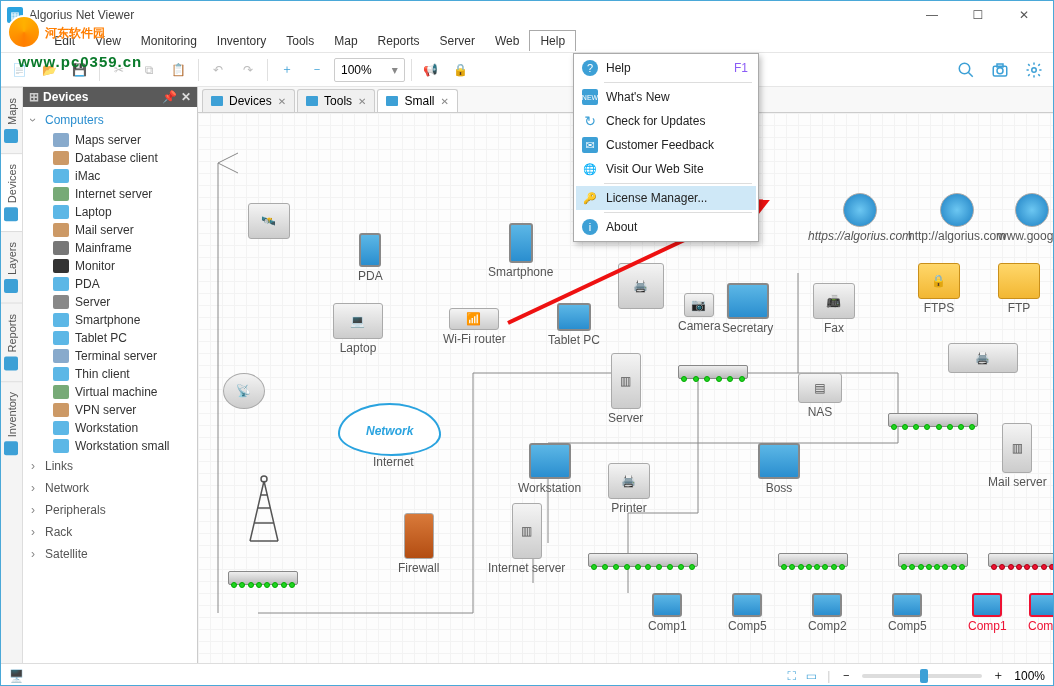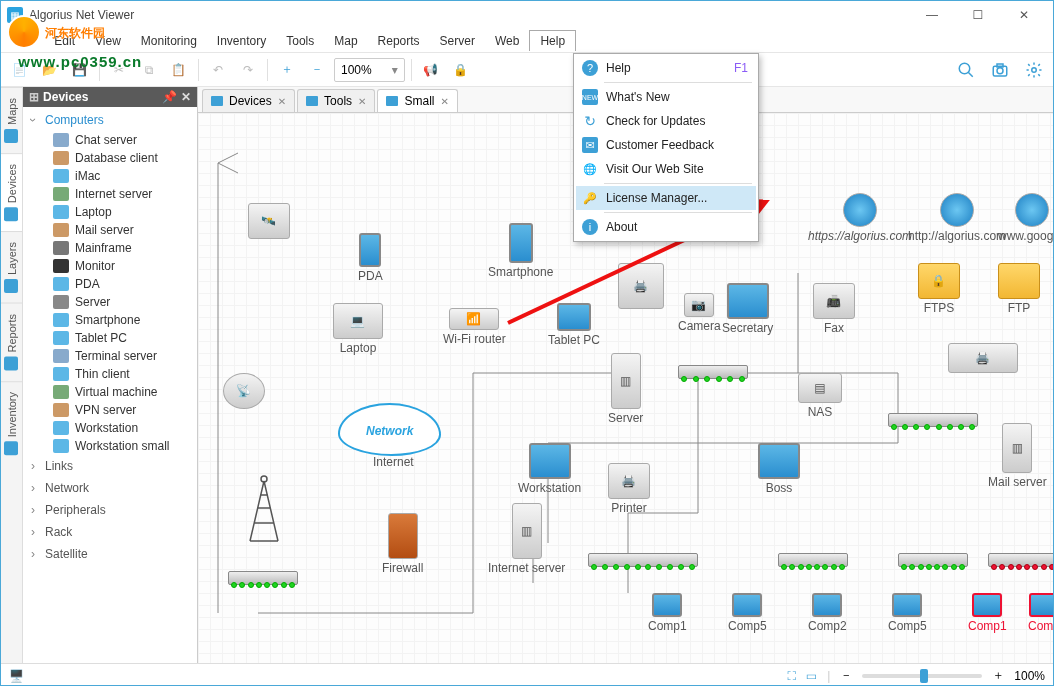--- a/index.html
+++ b/index.html
@@ -200,21 +200,21 @@
           <span>✕</span>
         </span>
     </div>
     <div class="devicetree">
       <div class="treegrp">
           <span>Computers</span>
         </div>
       <div id="computers-list">
           <div class="treeitem">
             <span class="itico" style="background:#8ac"></span>
-            <span>Chat server</span>
+            <span>Maps server</span>
           </div>
           <div class="treeitem">
             <span class="itico" style="background:#c96"></span>
             <span>Database client</span>
           </div>
           <div class="treeitem">
             <span class="itico" style="background:#5cb7e6"></span>
             <span>iMac</span>
           </div>
           <div class="treeitem">
@@ -417,21 +417,21 @@
         </div>
       <div class="node" style="left:560px; top:330px;">
           <div class="nic screen"></div>
           <span class="lbl">Boss</span>
         </div>
       <div class="node" style="left:790px; top:310px;">
           <div class="nic box" style="width:30px;height:50px;">▥</div>
           <span class="lbl">Mail server</span>
         </div>
 
-      <div class="node" style="left:184px; top:400px;">
+      <div class="node" style="left:200px; top:400px;">
           <div class="nic" style="background:linear-gradient(#d97a3a,#b34d12);width:30px;height:46px;"></div>
           <span class="lbl">Firewall</span>
         </div>
       <div class="node" style="left:290px; top:390px;">
           <div class="nic box" style="width:30px;height:56px;">▥</div>
           <span class="lbl">Internet server</span>
         </div>
       <div class="node" style="left:320px; top:330px;">
           <div class="nic screen"></div>
           <span class="lbl">Workstation</span>

